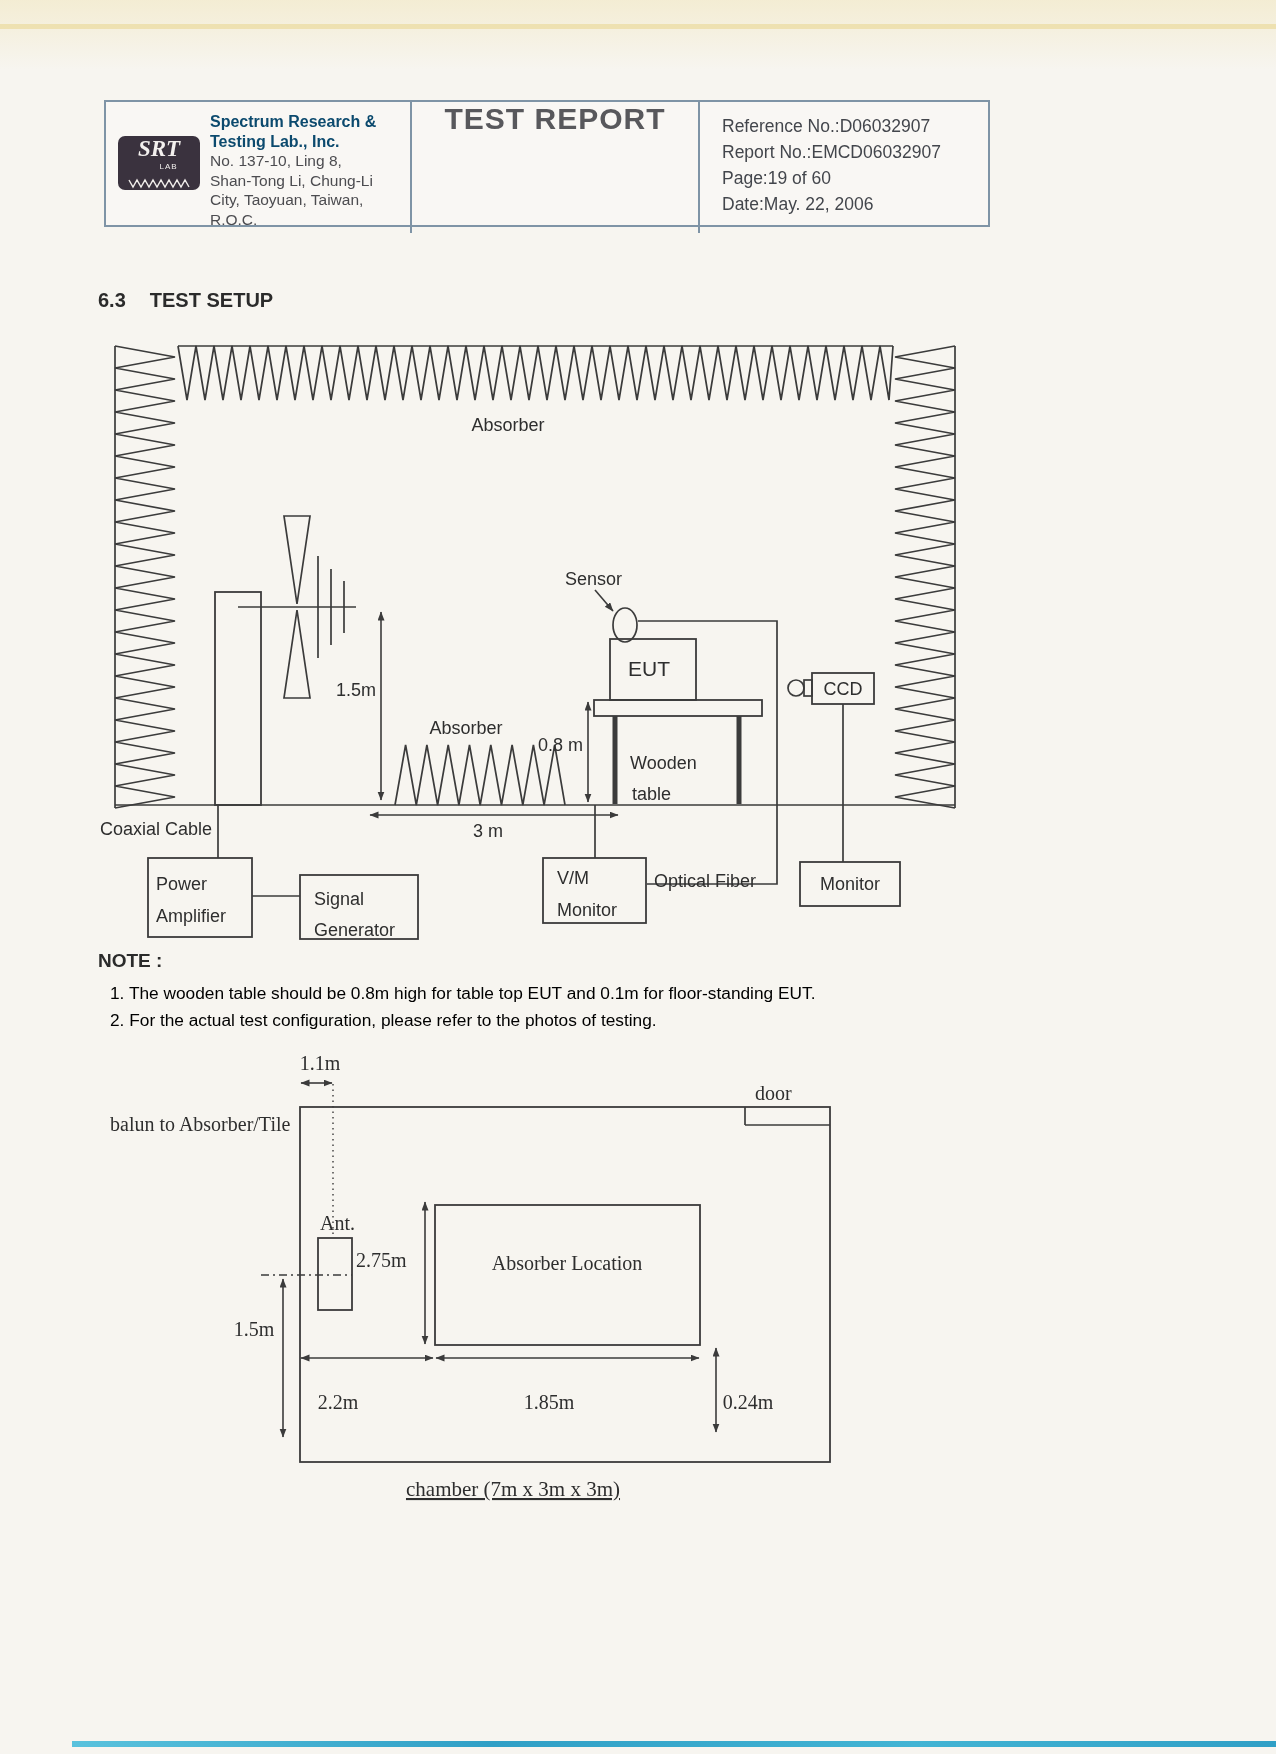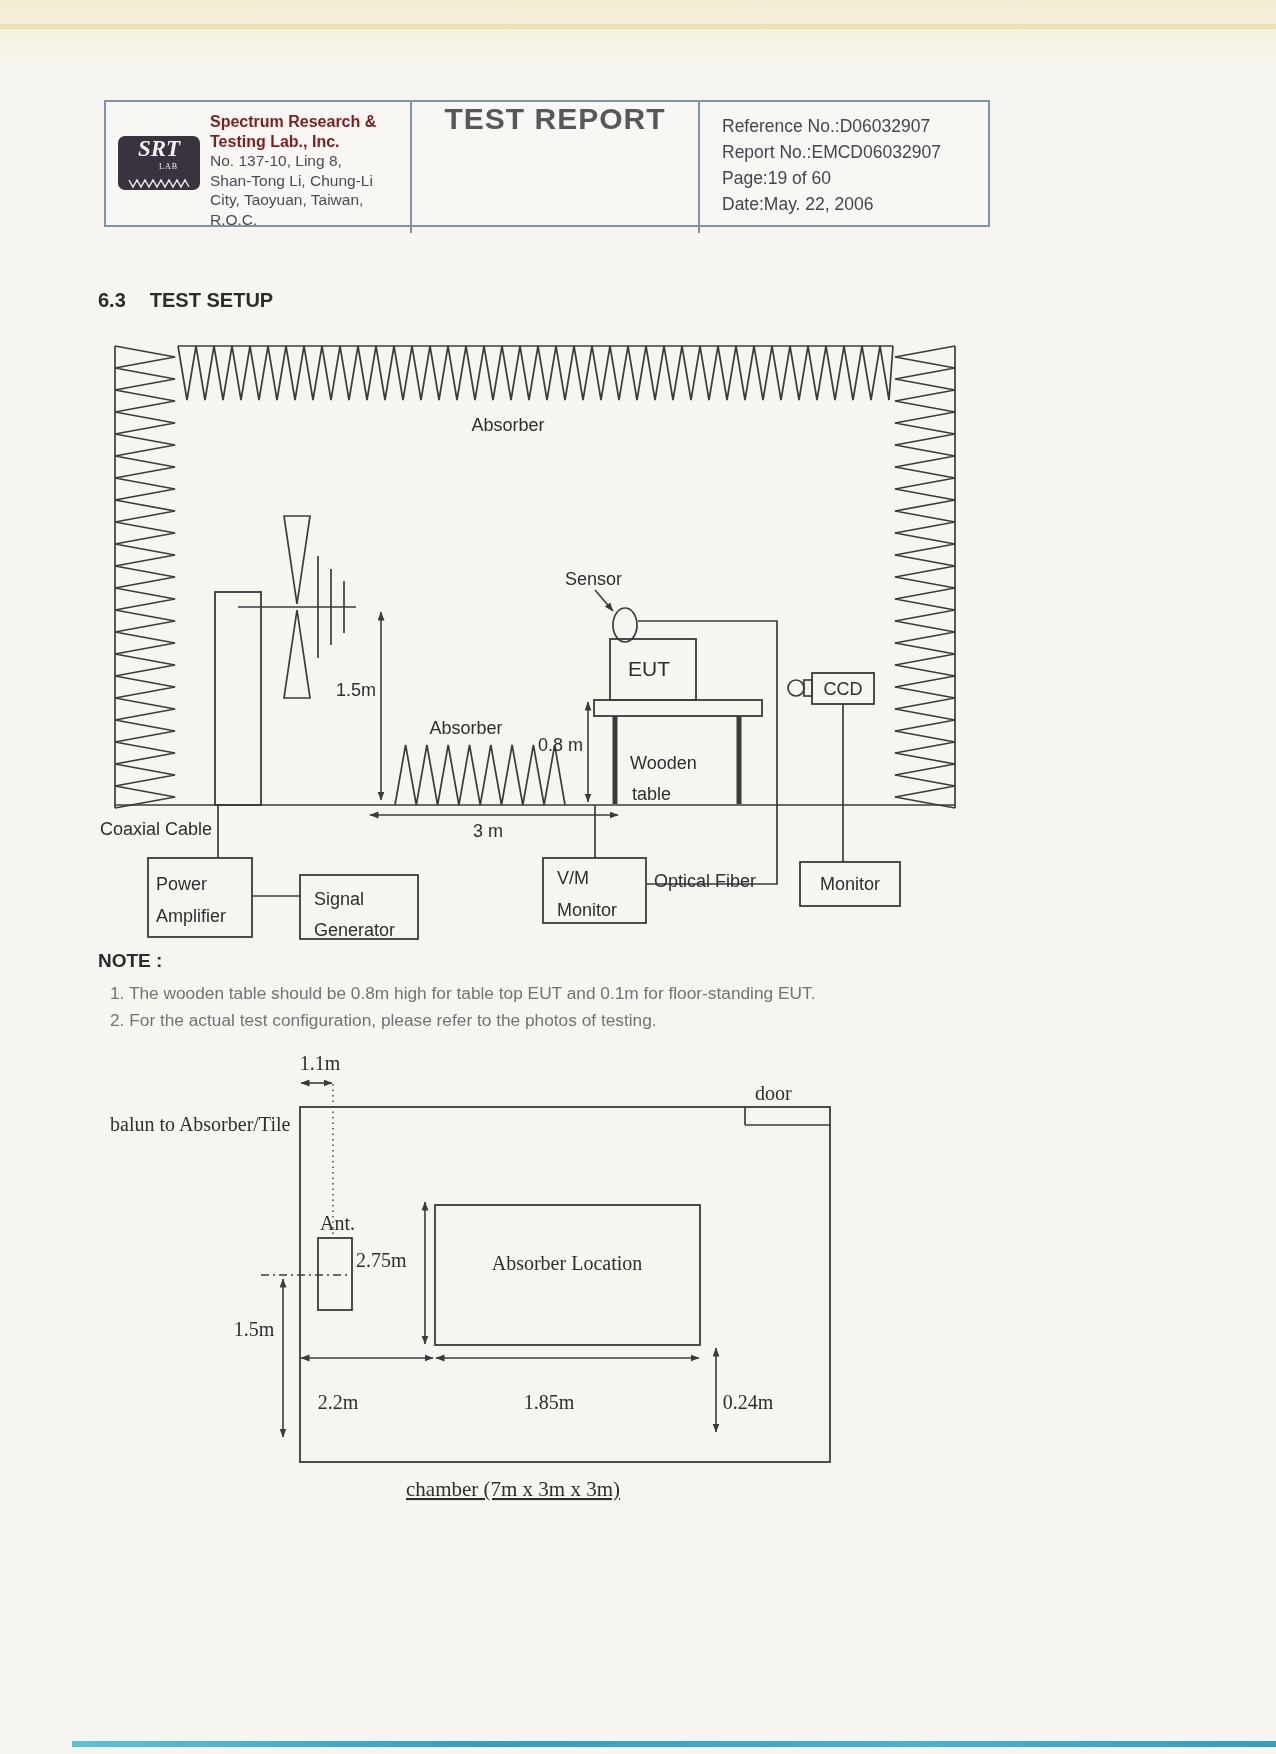--- a/index.html
+++ b/index.html
@@ -21,34 +21,34 @@
   
   .hdr { left:104px; top:100px; width:886px; height:127px;
     display:grid; grid-template-columns:304px 288px 294px;
     border:2px solid #7f94a6; background:rgba(255,255,255,0.25); }
   .hdr-cell { border-left:2px solid #7f94a6; position:relative; }
   .hdr-cell.c1 { border-left:none; display:flex; padding:8px 4px 4px 12px; gap:10px; }
   .logo { width:82px; height:54px; margin-top:26px; background:#3a323e; border-radius:7px;
     color:#f3f0ee; display:flex; flex-direction:column; align-items:center; justify-content:center;
     flex:0 0 auto;gap:8px; }
   .logo-main { font-family:"Liberation Serif", serif; font-style:italic; font-weight:bold; font-size:23px; line-height:22px; }
-  .logo-sub { font-size:8px; letter-spacing:1px; margin-left:19px; margin-top:-6px;font-family:Liberation Serif, serif; }
+  .logo-sub { font-size:8px; letter-spacing:1px; margin-left:19px; margin-top:-6px; }
   .company { font-size:15.5px; line-height:19.5px; color:#4c4c50; padding-top:2px; }
-  .company .b { font-weight:bold; font-size:16px; color:#7f1d1d; }
+  .company .b { font-weight:bold; font-size:16px; color:#0c4a6e; }
   .hdr-cell.c2 { display:flex; align-items:flex-start; justify-content:center; }
   .report-title { font-weight:bold; font-size:30px; letter-spacing:1px; color:#58585c; }
   .hdr-cell.c3 { padding:11px 0 0 22px; font-size:17.5px; line-height:26px; color:#43464c; }
 
   
   .sec { left:98px; top:289px; font-size:20px; font-weight:bold; color:#2b2b2b; }
   .sec .num { margin-right:24px; }
 
   
   .note-h { left:98px; top:950px; font-size:19px; font-weight:bold; color:#2b2b2b; }
-  .note-items { left:110px; top:980px; width:1080px; font-size:17.3px; line-height:27px; color:#737373; }
+  .note-items { left:110px; top:980px; width:1080px; font-size:17.3px; line-height:27px; color:#000000; }
 
   
   svg { overflow:visible; }
   svg text { fill:#2e2e2e; }
   .d1 text { font-family:"Liberation Sans", sans-serif; font-size:18px; }
   .d1 text.big { font-size:21px; }
   .d2 text { font-family:"Liberation Serif", serif; font-size:20px; }
   .d2 text.cap { font-size:21px; text-decoration:underline; }
   .ln  { stroke:#3b3b3b; stroke-width:1.7; fill:none; }
   .thk { stroke:#3b3b3b; stroke-width:5;   fill:none; }

